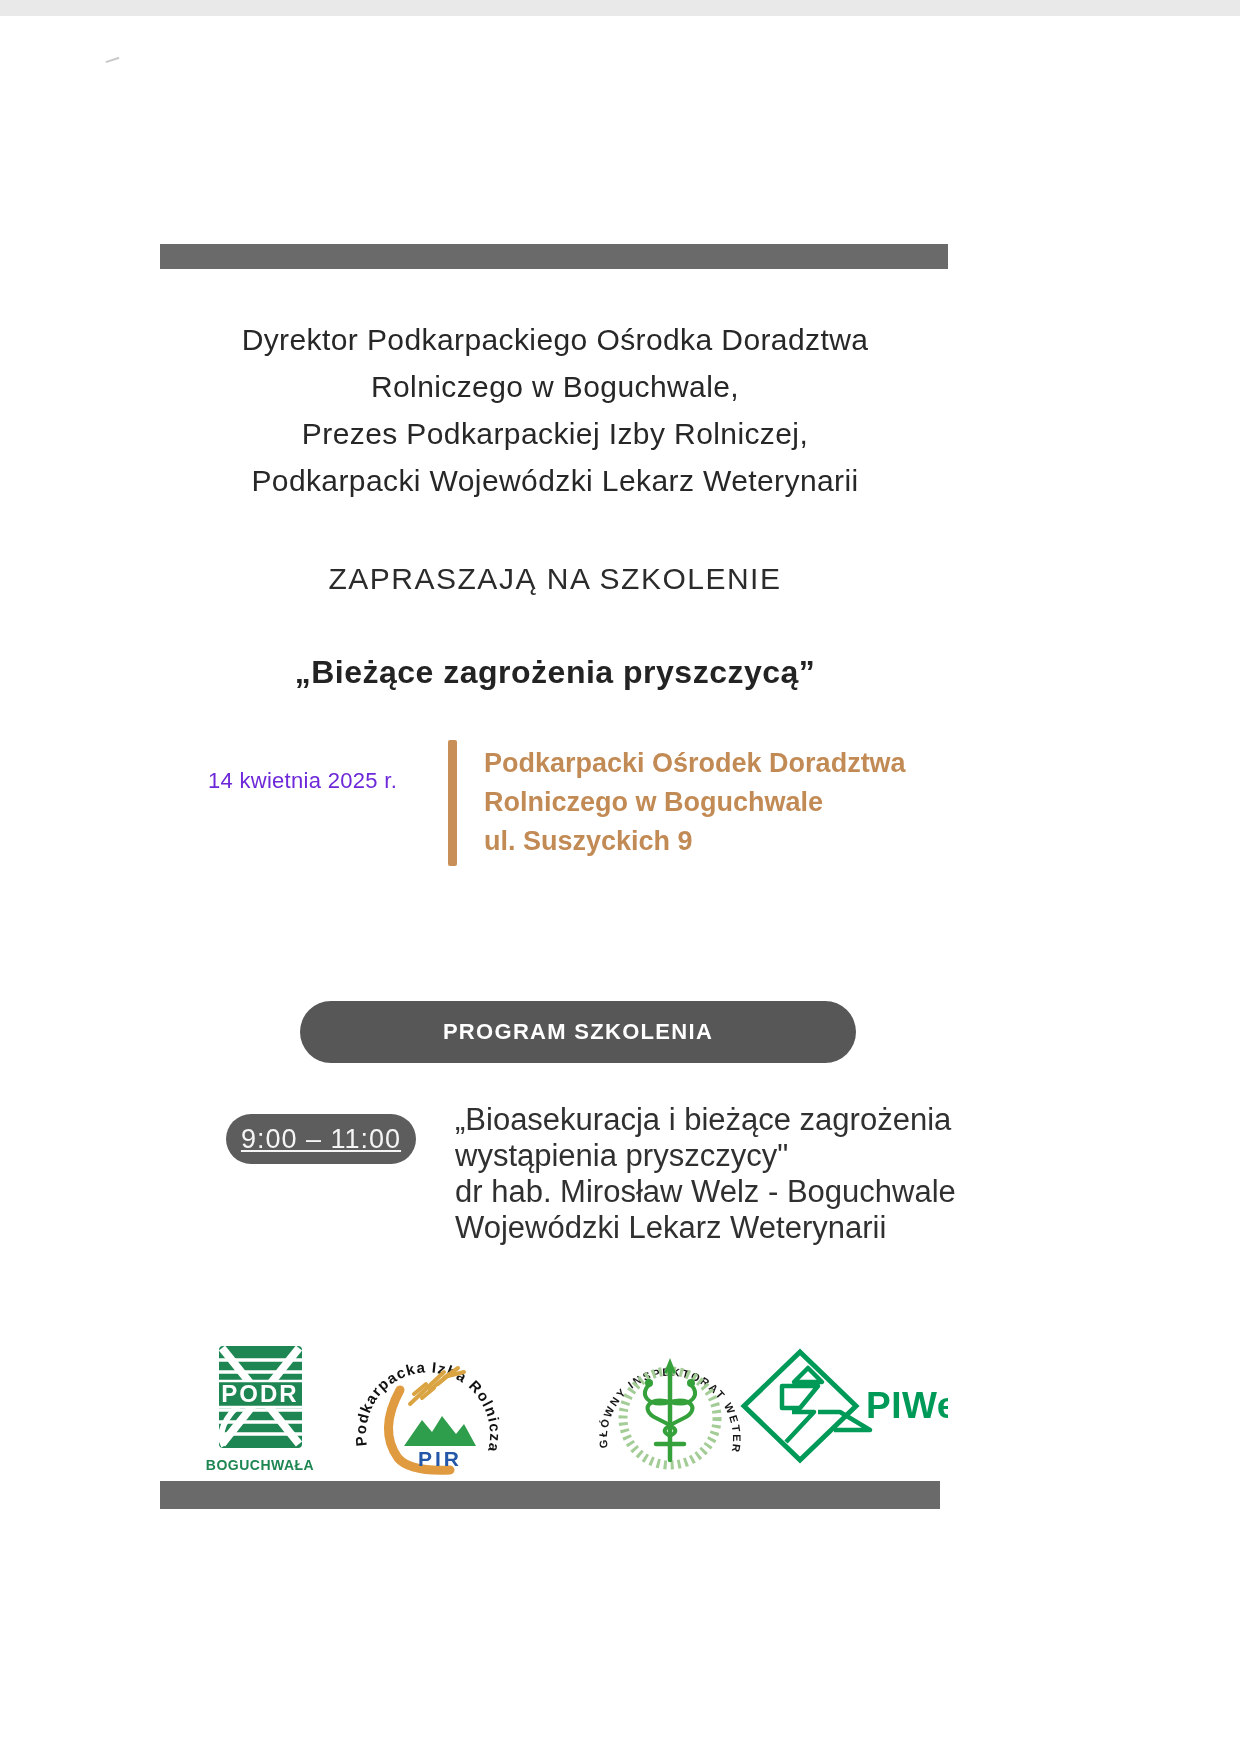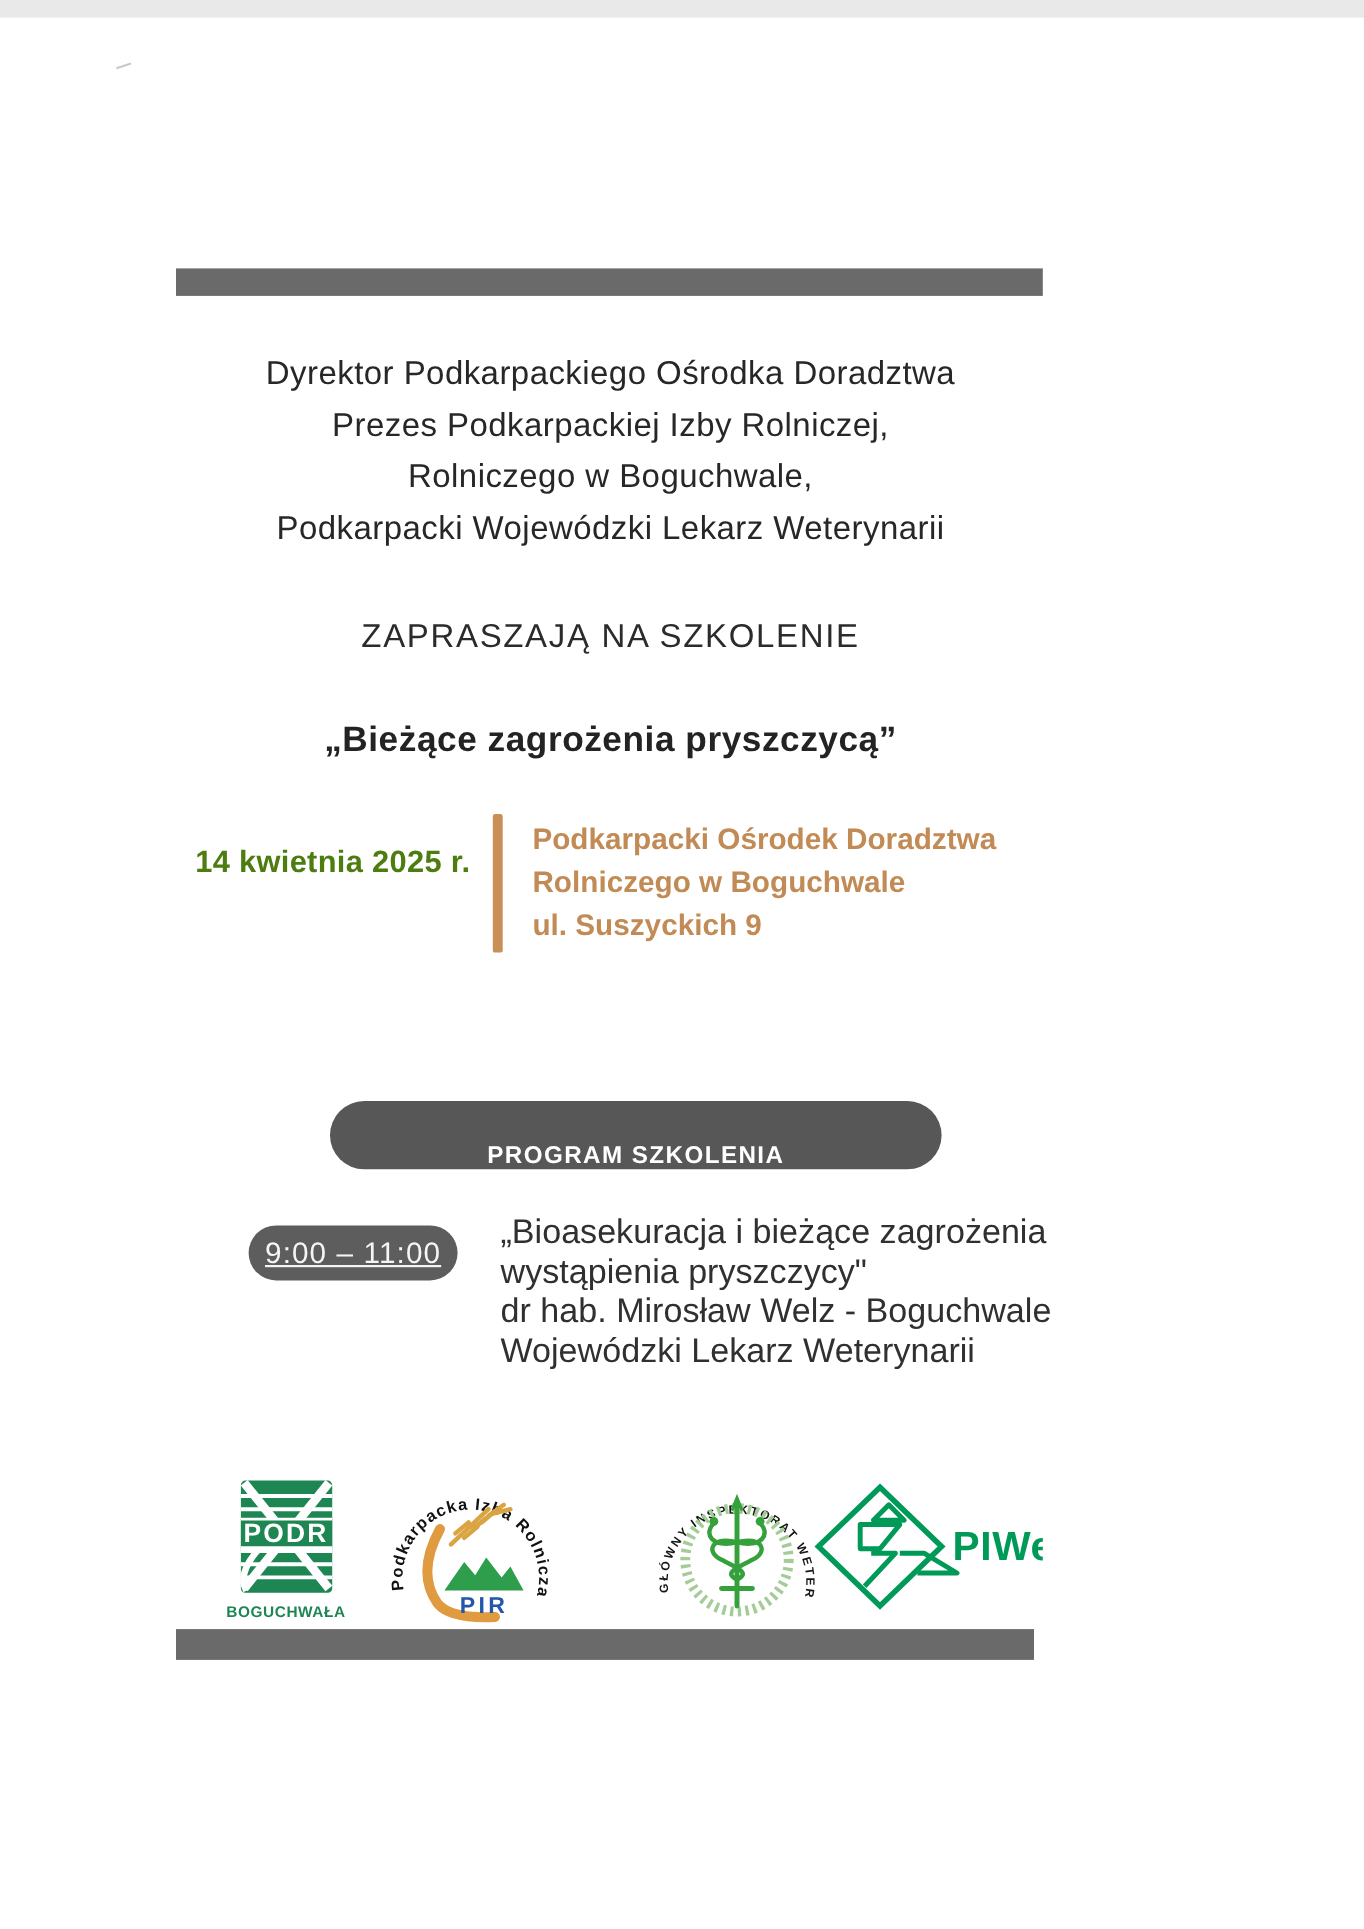--- a/index.html
+++ b/index.html
@@ -25,35 +25,35 @@
     position:absolute; left:160px; top:546px; width:790px; text-align:center;
     font-size:30px; letter-spacing:1.5px; color:#2b2b2b; font-weight:500;
   }
   .title {
     position:absolute; left:160px; top:638px; width:790px; text-align:center;
     font-size:32px; font-weight:bold; letter-spacing:.5px; color:#232323;
   }
 
   .date-text {
     position:absolute; left:165px; top:752px; width:275px; text-align:center;
-    font-size:28px; font-weight:bold; color:#4d7c0f; letter-spacing:.3px;
+    font-size:22px; font-weight:normal; color:#6d28d9; letter-spacing:.3px;
   }
   .v-bar {
     position:absolute; left:448px; top:724px; width:9px; height:126px;
     background:#c89058; border-radius:2px;
   }
   .location {
     position:absolute; left:484px; top:728px; width:470px;
     font-size:27px; font-weight:bold; line-height:39px; color:#c28b55;
   }
 
   .program-pill {
     position:absolute; left:300px; top:985px; width:556px; height:62px;
     background:#575757; border-radius:31px; color:#ffffff;
-    display:flex; align-items:flex-end; justify-content:center;
+    display:flex; align-items:center; justify-content:center;
     font-size:22px; font-weight:bold; letter-spacing:1.3px;
   }
 
   .time-pill {
     position:absolute; left:226px; top:1098px; width:190px; height:50px;
     background:#5d5d5d; border-radius:26px; color:#f5f5f5;
     display:flex; align-items:center; justify-content:center;
     font-size:27px; font-weight:400; letter-spacing:1px;text-decoration:underline;
   }
   .session-text { position:absolute; left:455px; top:1086px; width:480px;
@@ -67,22 +67,22 @@
 <body>
 
 <div class="page">
 
   <div class="scan-artifact"></div>
 
   <div class="bar top"></div>
 
   <div class="header-block">
     <div class="header-line">Dyrektor Podkarpackiego Ośrodka Doradztwa</div>
+    <div class="header-line">Rolniczego w Boguchwale,</div>
     <div class="header-line">Prezes Podkarpackiej Izby Rolniczej,</div>
-    <div class="header-line">Rolniczego w Boguchwale,</div>
     <div class="header-line">Podkarpacki Wojewódzki Lekarz Weterynarii</div>
   </div>
 
   <div class="invitation">ZAPRASZAJĄ NA SZKOLENIE</div>
 
   <div class="title">„Bieżące zagrożenia pryszczycą”</div>
 
   <div class="date-text">14 kwietnia 2025 r.</div>
   <div class="v-bar"></div>
   <div class="location">

